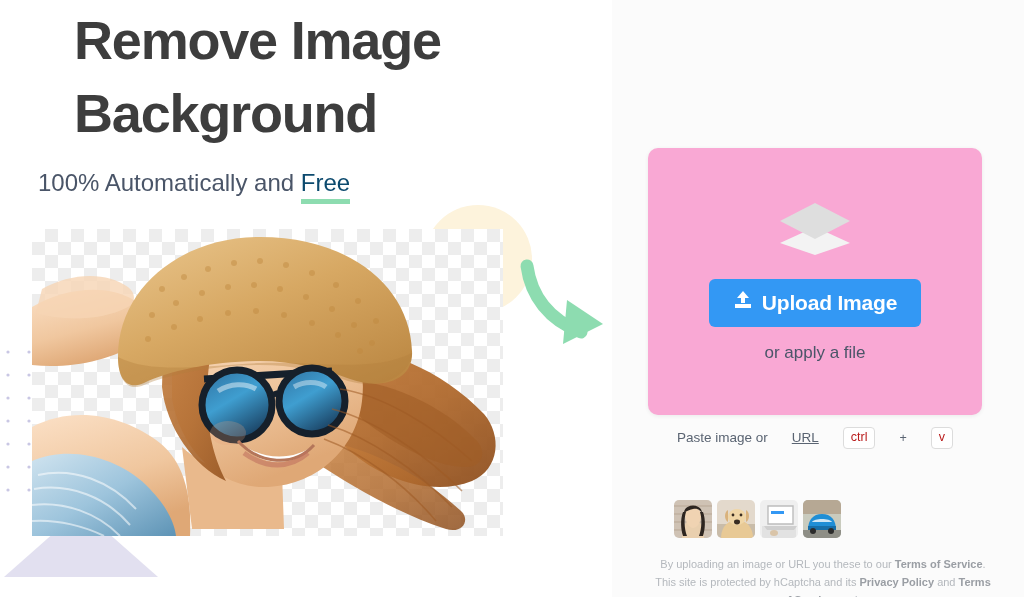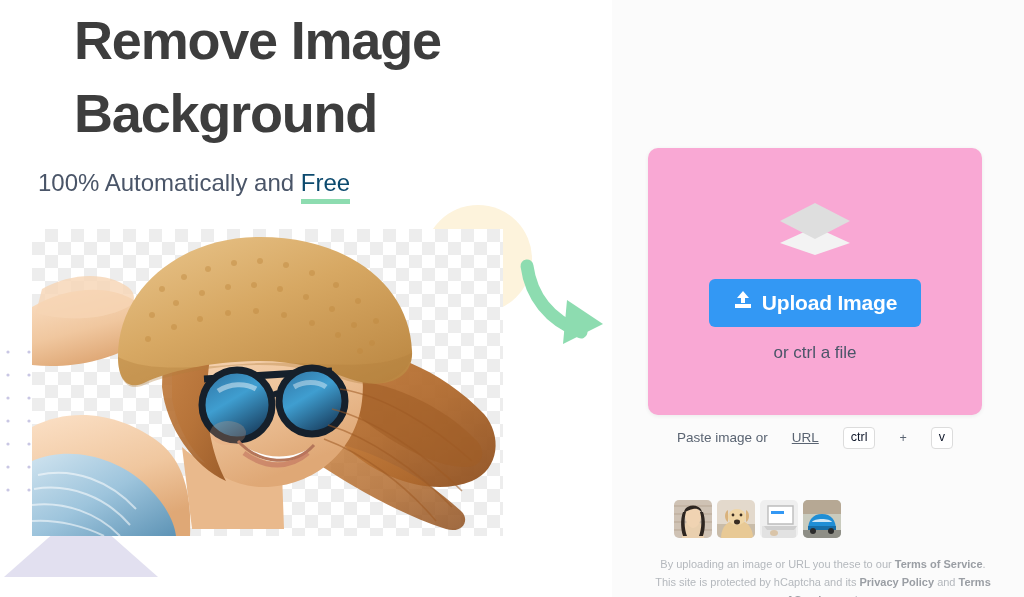--- a/index.html
+++ b/index.html
@@ -192,21 +192,21 @@
     color: #5a6472;
     cursor: pointer;
   }
   .key {
     display: inline-block;
     border: 1px solid #dcdcdc;
     border-radius: 4px;
     background: #ffffff;
     padding: 2px 7px;
     font-size: 12.5px;
-    color: #0f172a;
+    color: #b91c1c;
     line-height: 1.25;
   }
   .plus { font-size: 12.5px; color: #5a6472; }
 
   
   .samples {
     position: absolute;
     left: 674px;
     top: 500px;
     display: flex;
@@ -436,21 +436,21 @@
   </div>
   <button class="upload-btn">
     <span>
       <svg width="20" height="20" viewBox="0 0 20 20">
         <path d="M10 1 L16 8 L12 8 L12 13 L8 13 L8 8 L4 8 Z" fill="#ffffff"></path>
         <path d="M2 14 H18 V18 H2 Z" fill="#ffffff"></path>
       </svg>
     </span>
     <span>Upload Image</span>
   </button>
-  <div class="drop-text">or ctrl a file</div>
+  <div class="drop-text">or apply a file</div>
 </div>
 
 <div class="paste-row">
   <span>Paste image or</span>
   <span class="url-link">URL</span>
   <span class="key">ctrl</span>
   <span class="plus">+</span>
   <span class="key">v</span>
 </div>
 

